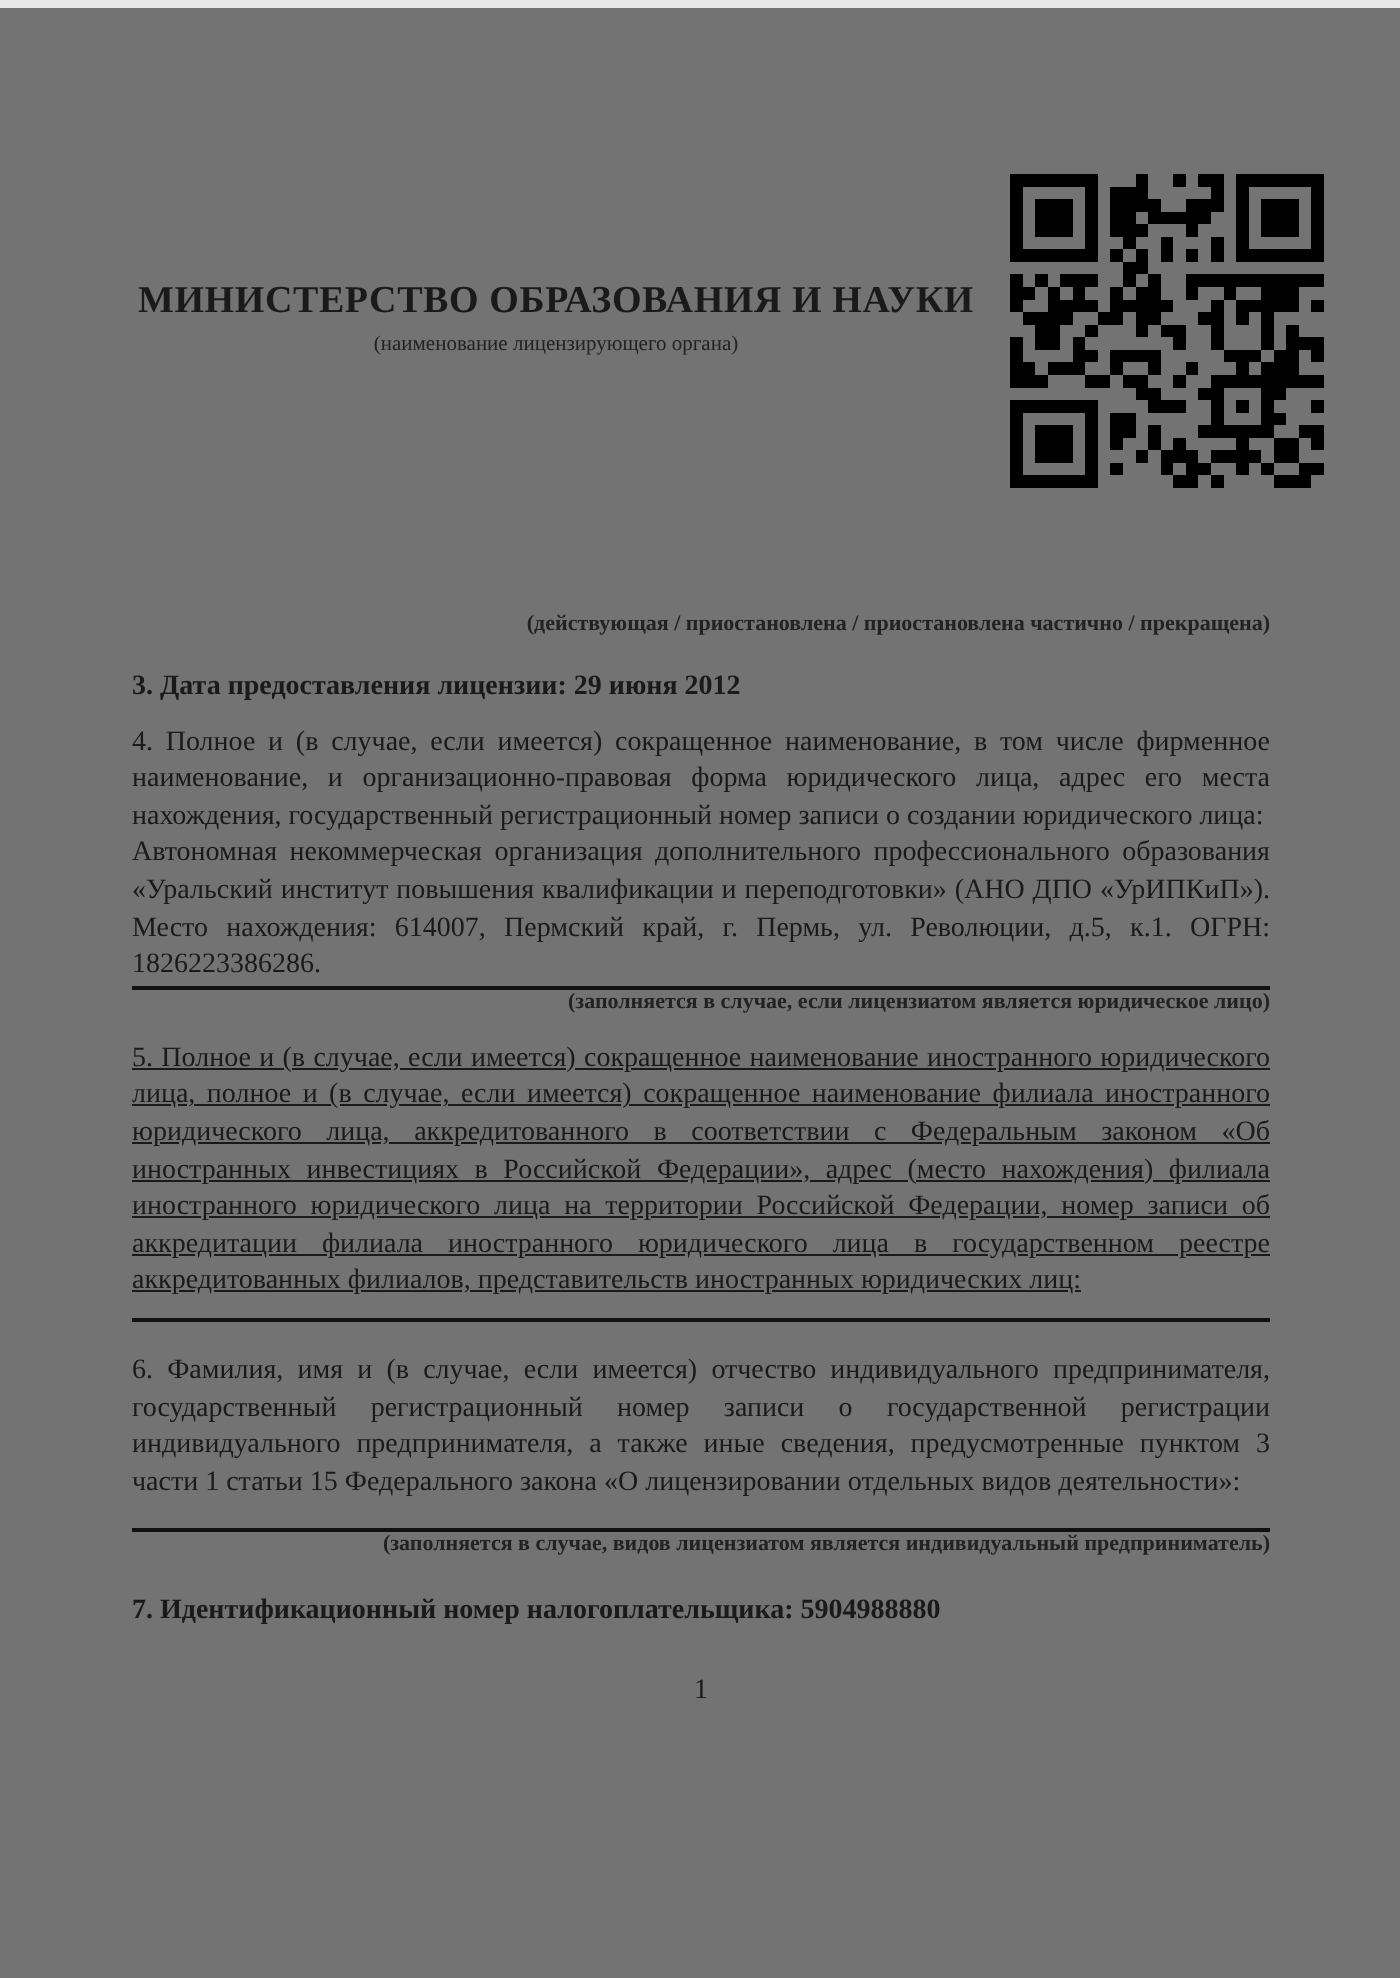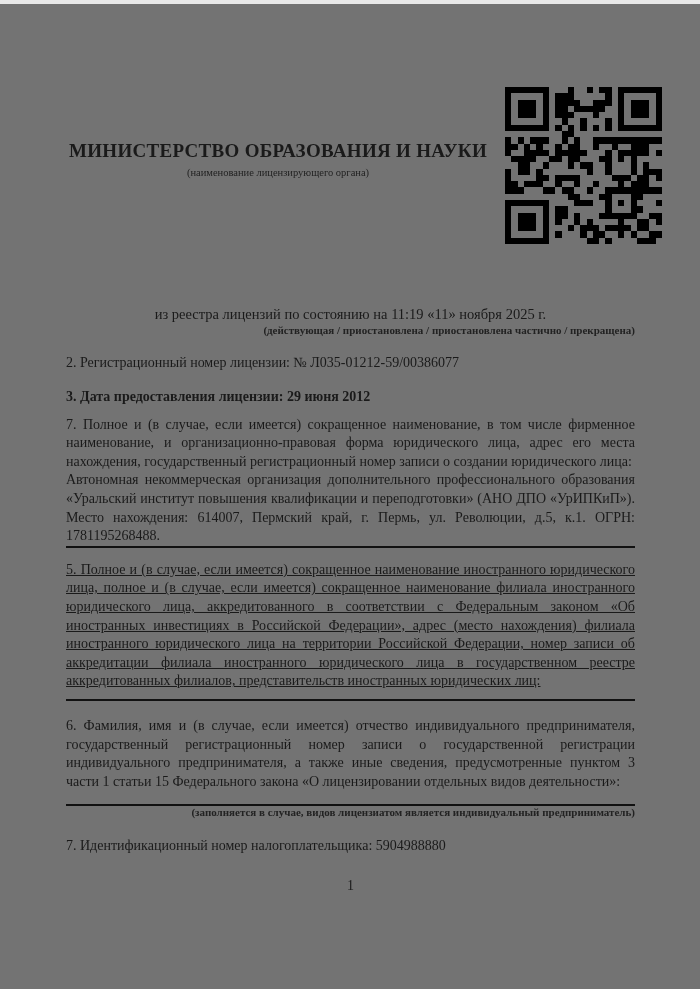--- a/index.html
+++ b/index.html
@@ -72,21 +72,21 @@
     height: 0;
   }
   .m-item1 { margin-top: 35px; }
   .m-item2 { margin-top: 17px; }
   .m-item3 { margin-top: 16px; font-weight: bold; }
   .m-item4 { margin-top: 9px; }
   .m-item5 { margin-top: 13px; text-decoration: underline; }
   .m-rule5 { margin-top: 8px; }
   .m-item6 { margin-top: 16px; }
   .m-rule6 { margin-top: 13px; }
-  .m-item7 { margin-top: 18px; }
+  .m-item7 { margin-top: 18px; font-weight: bold; }
 
   .page-number {
     margin-top: 21px;
     text-align: center;
     font-size: 14px;
     line-height: 18px;
   }
 </style>
 </head>
 <body>
@@ -100,32 +100,31 @@
 
   <div class="qr">
     <svg id="qr-svg" xmlns="http://www.w3.org/2000/svg" aria-hidden="true" viewBox="0 0 25 25">
         <path d="M0 0h1v1h-1zM1 0h1v1h-1zM2 0h1v1h-1zM3 0h1v1h-1zM4 0h1v1h-1zM5 0h1v1h-1zM6 0h1v1h-1zM10 0h1v1h-1zM13 0h1v1h-1zM15 0h1v1h-1zM16 0h1v1h-1zM18 0h1v1h-1zM19 0h1v1h-1zM20 0h1v1h-1zM21 0h1v1h-1zM22 0h1v1h-1zM23 0h1v1h-1zM24 0h1v1h-1zM0 1h1v1h-1zM6 1h1v1h-1zM8 1h1v1h-1zM9 1h1v1h-1zM10 1h1v1h-1zM16 1h1v1h-1zM18 1h1v1h-1zM24 1h1v1h-1zM0 2h1v1h-1zM2 2h1v1h-1zM3 2h1v1h-1zM4 2h1v1h-1zM6 2h1v1h-1zM8 2h1v1h-1zM9 2h1v1h-1zM10 2h1v1h-1zM11 2h1v1h-1zM14 2h1v1h-1zM15 2h1v1h-1zM16 2h1v1h-1zM18 2h1v1h-1zM20 2h1v1h-1zM21 2h1v1h-1zM22 2h1v1h-1zM24 2h1v1h-1zM0 3h1v1h-1zM2 3h1v1h-1zM3 3h1v1h-1zM4 3h1v1h-1zM6 3h1v1h-1zM8 3h1v1h-1zM9 3h1v1h-1zM11 3h1v1h-1zM12 3h1v1h-1zM13 3h1v1h-1zM14 3h1v1h-1zM15 3h1v1h-1zM18 3h1v1h-1zM20 3h1v1h-1zM21 3h1v1h-1zM22 3h1v1h-1zM24 3h1v1h-1zM0 4h1v1h-1zM2 4h1v1h-1zM3 4h1v1h-1zM4 4h1v1h-1zM6 4h1v1h-1zM8 4h1v1h-1zM9 4h1v1h-1zM10 4h1v1h-1zM14 4h1v1h-1zM18 4h1v1h-1zM20 4h1v1h-1zM21 4h1v1h-1zM22 4h1v1h-1zM24 4h1v1h-1zM0 5h1v1h-1zM6 5h1v1h-1zM9 5h1v1h-1zM12 5h1v1h-1zM16 5h1v1h-1zM18 5h1v1h-1zM24 5h1v1h-1zM0 6h1v1h-1zM1 6h1v1h-1zM2 6h1v1h-1zM3 6h1v1h-1zM4 6h1v1h-1zM5 6h1v1h-1zM6 6h1v1h-1zM8 6h1v1h-1zM10 6h1v1h-1zM12 6h1v1h-1zM14 6h1v1h-1zM16 6h1v1h-1zM18 6h1v1h-1zM19 6h1v1h-1zM20 6h1v1h-1zM21 6h1v1h-1zM22 6h1v1h-1zM23 6h1v1h-1zM24 6h1v1h-1zM9 7h1v1h-1zM10 7h1v1h-1zM0 8h1v1h-1zM2 8h1v1h-1zM4 8h1v1h-1zM5 8h1v1h-1zM6 8h1v1h-1zM9 8h1v1h-1zM11 8h1v1h-1zM14 8h1v1h-1zM15 8h1v1h-1zM16 8h1v1h-1zM17 8h1v1h-1zM18 8h1v1h-1zM19 8h1v1h-1zM20 8h1v1h-1zM21 8h1v1h-1zM22 8h1v1h-1zM23 8h1v1h-1zM24 8h1v1h-1zM0 9h1v1h-1zM1 9h1v1h-1zM3 9h1v1h-1zM5 9h1v1h-1zM8 9h1v1h-1zM10 9h1v1h-1zM11 9h1v1h-1zM14 9h1v1h-1zM17 9h1v1h-1zM20 9h1v1h-1zM21 9h1v1h-1zM22 9h1v1h-1zM0 10h1v1h-1zM3 10h1v1h-1zM4 10h1v1h-1zM5 10h1v1h-1zM6 10h1v1h-1zM8 10h1v1h-1zM9 10h1v1h-1zM10 10h1v1h-1zM11 10h1v1h-1zM12 10h1v1h-1zM16 10h1v1h-1zM18 10h1v1h-1zM19 10h1v1h-1zM20 10h1v1h-1zM21 10h1v1h-1zM22 10h1v1h-1zM24 10h1v1h-1zM1 11h1v1h-1zM2 11h1v1h-1zM3 11h1v1h-1zM4 11h1v1h-1zM7 11h1v1h-1zM8 11h1v1h-1zM10 11h1v1h-1zM11 11h1v1h-1zM15 11h1v1h-1zM16 11h1v1h-1zM18 11h1v1h-1zM20 11h1v1h-1zM2 12h1v1h-1zM3 12h1v1h-1zM6 12h1v1h-1zM10 12h1v1h-1zM12 12h1v1h-1zM13 12h1v1h-1zM16 12h1v1h-1zM20 12h1v1h-1zM22 12h1v1h-1zM0 13h1v1h-1zM2 13h1v1h-1zM3 13h1v1h-1zM5 13h1v1h-1zM13 13h1v1h-1zM16 13h1v1h-1zM20 13h1v1h-1zM22 13h1v1h-1zM23 13h1v1h-1zM24 13h1v1h-1zM0 14h1v1h-1zM5 14h1v1h-1zM6 14h1v1h-1zM8 14h1v1h-1zM9 14h1v1h-1zM10 14h1v1h-1zM11 14h1v1h-1zM17 14h1v1h-1zM18 14h1v1h-1zM19 14h1v1h-1zM21 14h1v1h-1zM22 14h1v1h-1zM24 14h1v1h-1zM0 15h1v1h-1zM1 15h1v1h-1zM3 15h1v1h-1zM4 15h1v1h-1zM5 15h1v1h-1zM8 15h1v1h-1zM11 15h1v1h-1zM14 15h1v1h-1zM18 15h1v1h-1zM20 15h1v1h-1zM21 15h1v1h-1zM22 15h1v1h-1zM0 16h1v1h-1zM1 16h1v1h-1zM2 16h1v1h-1zM6 16h1v1h-1zM7 16h1v1h-1zM9 16h1v1h-1zM10 16h1v1h-1zM13 16h1v1h-1zM16 16h1v1h-1zM17 16h1v1h-1zM18 16h1v1h-1zM19 16h1v1h-1zM20 16h1v1h-1zM21 16h1v1h-1zM22 16h1v1h-1zM23 16h1v1h-1zM24 16h1v1h-1zM10 17h1v1h-1zM11 17h1v1h-1zM15 17h1v1h-1zM16 17h1v1h-1zM20 17h1v1h-1zM21 17h1v1h-1zM0 18h1v1h-1zM1 18h1v1h-1zM2 18h1v1h-1zM3 18h1v1h-1zM4 18h1v1h-1zM5 18h1v1h-1zM6 18h1v1h-1zM11 18h1v1h-1zM12 18h1v1h-1zM13 18h1v1h-1zM16 18h1v1h-1zM18 18h1v1h-1zM20 18h1v1h-1zM24 18h1v1h-1zM0 19h1v1h-1zM6 19h1v1h-1zM8 19h1v1h-1zM9 19h1v1h-1zM16 19h1v1h-1zM20 19h1v1h-1zM21 19h1v1h-1zM0 20h1v1h-1zM2 20h1v1h-1zM3 20h1v1h-1zM4 20h1v1h-1zM6 20h1v1h-1zM8 20h1v1h-1zM9 20h1v1h-1zM11 20h1v1h-1zM15 20h1v1h-1zM16 20h1v1h-1zM17 20h1v1h-1zM18 20h1v1h-1zM19 20h1v1h-1zM20 20h1v1h-1zM23 20h1v1h-1zM24 20h1v1h-1zM0 21h1v1h-1zM2 21h1v1h-1zM3 21h1v1h-1zM4 21h1v1h-1zM6 21h1v1h-1zM8 21h1v1h-1zM11 21h1v1h-1zM13 21h1v1h-1zM18 21h1v1h-1zM21 21h1v1h-1zM22 21h1v1h-1zM24 21h1v1h-1zM0 22h1v1h-1zM2 22h1v1h-1zM3 22h1v1h-1zM4 22h1v1h-1zM6 22h1v1h-1zM10 22h1v1h-1zM12 22h1v1h-1zM13 22h1v1h-1zM14 22h1v1h-1zM16 22h1v1h-1zM17 22h1v1h-1zM18 22h1v1h-1zM19 22h1v1h-1zM21 22h1v1h-1zM22 22h1v1h-1zM0 23h1v1h-1zM6 23h1v1h-1zM8 23h1v1h-1zM12 23h1v1h-1zM14 23h1v1h-1zM15 23h1v1h-1zM18 23h1v1h-1zM20 23h1v1h-1zM23 23h1v1h-1zM24 23h1v1h-1zM0 24h1v1h-1zM1 24h1v1h-1zM2 24h1v1h-1zM3 24h1v1h-1zM4 24h1v1h-1zM5 24h1v1h-1zM6 24h1v1h-1zM13 24h1v1h-1zM14 24h1v1h-1zM16 24h1v1h-1zM21 24h1v1h-1zM22 24h1v1h-1zM23 24h1v1h-1z" fill="#000"></path>
       </svg>
   </div>
 
   <div class="content">
 
     <div class="doc-title">
-      <div>из реестра лицензий по состоянию на 11:19 «11» ноября 2025 г.</div>
     </div>
 
     <div class="caption">(действующая / приостановлена / приостановлена частично / прекращена)</div>
 
-    <p class="item m-item2">2. Регистрационный номер лицензии: № Л035-01212-59/00386077</p>
 
     <p class="item m-item3">3. Дата предоставления лицензии: 29 июня 2012</p>
 
-    <p class="item just m-item4">7. Полное и (в случае, если имеется) сокращенное наименование, в том числе фирменное наименование, и организационно-правовая форма юридического лица, адрес его места нахождения, государственный регистрационный номер записи о создании юридического лица:</p>
-    <p class="item just">Автономная некоммерческая организация дополнительного профессионального образования «Уральский институт повышения квалификации и переподготовки» (АНО ДПО «УрИПКиП»). Место нахождения: 614007, Пермский край, г. Пермь, ул. Революции, д.5, к.1. ОГРН: 1781195268488.</p>
+    <p class="item just m-item4">4. Полное и (в случае, если имеется) сокращенное наименование, в том числе фирменное наименование, и организационно-правовая форма юридического лица, адрес его места нахождения, государственный регистрационный номер записи о создании юридического лица:</p>
+    <p class="item just">Автономная некоммерческая организация дополнительного профессионального образования «Уральский институт повышения квалификации и переподготовки» (АНО ДПО «УрИПКиП»). Место нахождения: 614007, Пермский край, г. Пермь, ул. Революции, д.5, к.1. ОГРН: 1826223386286.</p>
     <hr class="rule">
+    <div class="caption">(заполняется в случае, если лицензиатом является юридическое лицо)</div>
 
     <p class="item just m-item5">5. Полное и (в случае, если имеется) сокращенное наименование иностранного юридического лица, полное и (в случае, если имеется) сокращенное наименование филиала иностранного юридического лица, аккредитованного в соответствии с Федеральным законом «Об иностранных инвестициях в Российской Федерации», адрес (место нахождения) филиала иностранного юридического лица на территории Российской Федерации, номер записи об аккредитации филиала иностранного юридического лица в государственном реестре аккредитованных филиалов, представительств иностранных юридических лиц:</p>
     <hr class="rule m-rule5">
 
     <p class="item just m-item6">6. Фамилия, имя и (в случае, если имеется) отчество индивидуального предпринимателя, государственный регистрационный номер записи о государственной регистрации индивидуального предпринимателя, а также иные сведения, предусмотренные пунктом 3 части 1 статьи 15 Федерального закона «О лицензировании отдельных видов деятельности»:</p>
     <hr class="rule m-rule6">
     <div class="caption">(заполняется в случае, видов лицензиатом является индивидуальный предприниматель)</div>
 
     <p class="item m-item7">7. Идентификационный номер налогоплательщика: 5904988880</p>
 

